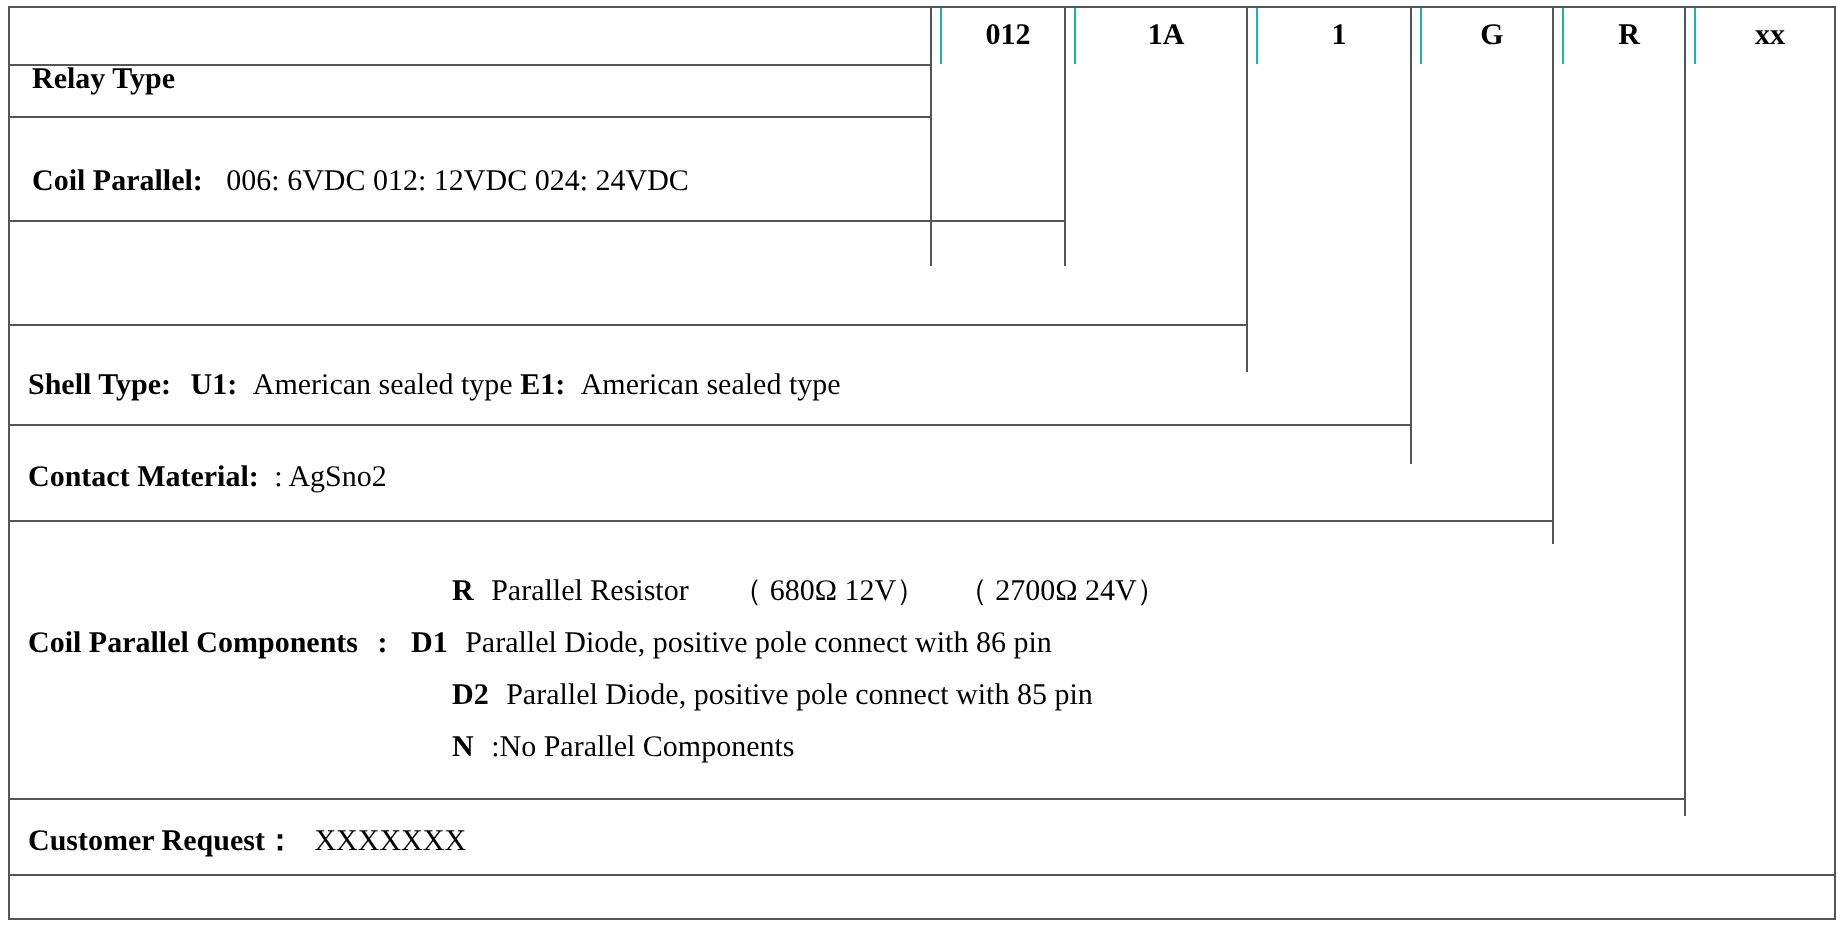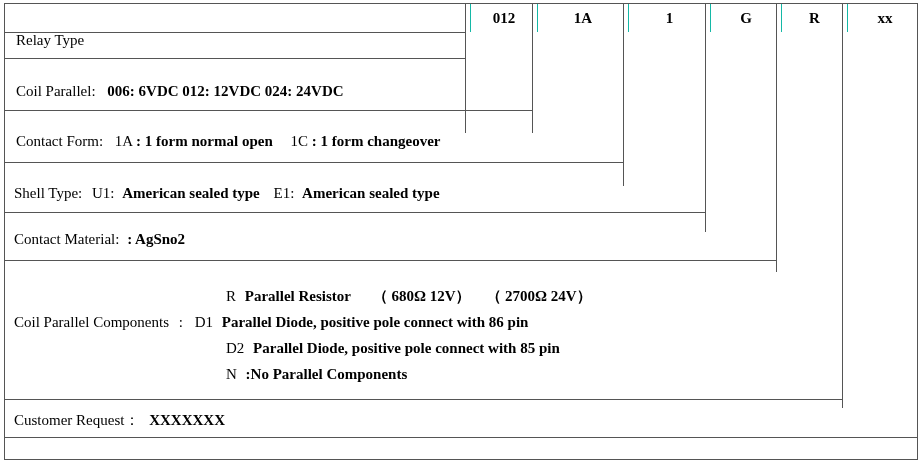--- a/index.html
+++ b/index.html
@@ -66,22 +66,22 @@
     height: 0;
     border-top: 1px solid #555555;
   }
 
   
   .row-label {
     position: absolute;
     font-size: 15px;
     white-space: nowrap;
   }
-  .lbl { font-weight: normal; }
-  .val { font-weight: bold; }
+  .lbl { font-weight: bold; }
+  .val { font-weight: normal; }
 
   .cpc-block {
     position: absolute;
     font-size: 15px;
     white-space: nowrap;
   }
   .cpc-line { height: 26px; line-height: 26px; }
   .indent-r { padding-left: 212px; }
 </style>
 </head>
@@ -117,34 +117,27 @@
   <div class="hline" style="left:5px; top:58px; width:460px;"></div>
 
   <div class="row-label" style="left:16px; top:83px;">
     <span class="lbl">Coil Parallel:</span>
     <span class="val" style="margin-left:8px;">006:  6VDC 012:  12VDC 024:  24VDC</span>
   </div>
   <div class="hline" style="left:5px; top:110px; width:527px;"></div>
 
   <div class="vline" style="left:532px; top:84px; height:49px;"></div>
 
-  <div class="row-label" style="left:16px; top:133px;">
-    <span class="lbl">Contact Form:</span>
-    <span class="lbl" style="margin-left:8px;">1A</span>
-    <span class="val">: 1 form normal open</span>
-    <span class="lbl" style="margin-left:14px;">1C</span>
-    <span class="val">: 1 form changeover</span>
-  </div>
   <div class="hline" style="left:5px; top:162px; width:618px;"></div>
 
   <div class="row-label" style="left:14px; top:185px;">
     <span class="lbl">Shell Type:</span>
     <span class="lbl" style="margin-left:6px;">U1:</span>
     <span class="val" style="margin-left:4px;">American sealed type</span>
-    <span class="lbl" style="margin-left:10px;">E1:</span>
+    <span class="lbl" style="">E1:</span>
     <span class="val" style="margin-left:4px;">American sealed type</span>
   </div>
   <div class="hline" style="left:5px; top:212px; width:700px;"></div>
 
   <div class="row-label" style="left:14px; top:231px;">
     <span class="lbl">Contact Material:</span>
     <span class="val" style="margin-left:4px;">: AgSno2</span>
   </div>
   <div class="hline" style="left:5px; top:260px; width:771px;"></div>
 

